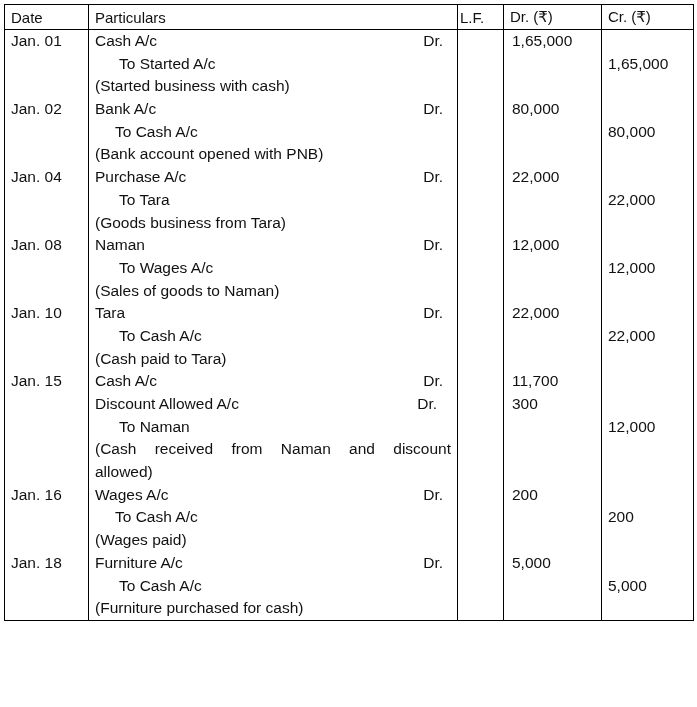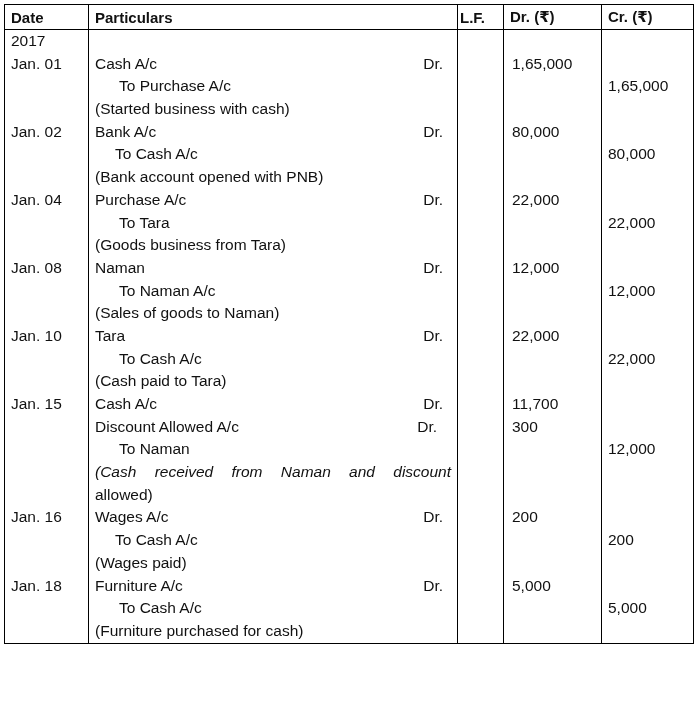--- a/index.html
+++ b/index.html
@@ -4,31 +4,31 @@
 <style>
   html, body { margin: 0; padding: 0; background: #ffffff; }
   body { width: 697px; height: 707px; overflow: hidden; position: relative;
          font-family: "Liberation Sans", "DejaVu Sans", sans-serif; color: #111; }
   #journal { position: absolute; left: 4px; top: 4px; width: 689px; border-collapse: collapse; table-layout: fixed; font-size: 15.5px; }
   #journal col.c-date { width: 84px; }
   #journal col.c-part { width: 369px; }
   #journal col.c-lf { width: 46px; }
   #journal col.c-dr { width: 98px; }
   #journal col.c-cr { width: 92px; }
-  #journal th { font-weight: bold; text-align: left; height: 22px; padding: 1px 6px; border: 1px solid #000; font-size: 15px; }
+  #journal th { font-weight: normal; text-align: left; height: 22px; padding: 1px 6px; border: 1px solid #000; font-size: 15px; }
   #journal th.lf { text-align: left; padding: 1px 2px; }
   #journal td { border-left: 1px solid #000; border-right: 1px solid #000; vertical-align: top; padding: 0 6px; }
   #journal tr.last td { border-bottom: 1px solid #000; }
   .line { height: 22.7px; line-height: 22.7px; white-space: nowrap; }
   .line.blank { }
   .part-line { display: flex; justify-content: space-between; padding-right: 0px; }
   .part-line .dr-mark { padding-right: 8px; }
   .indent { padding-left: 20px; }
   .indent2 { padding-left: 24px; }
-  .narr { white-space: normal; font-style: italic; }
+  .narr { white-space: normal; }
   .narr.justify { text-align: justify; text-align-last: left; height: auto; line-height: 22.7px; }
   .dr-cell { padding-left: 8px !important; }
   .cr-cell { padding-left: 6px !important; }
 </style>
 </head>
 <body>
 
 <table id="journal">
   <colgroup>
     <col class="c-date">
@@ -40,39 +40,30 @@
   <thead>
     <tr>
       <th>Date</th>
       <th>Particulars</th>
       <th class="lf">L.F.</th>
       <th>Dr. (₹)</th>
       <th>Cr. (₹)</th>
     </tr>
   </thead>
   <tbody id="journal-body">
-    <tr>
-      <td>
-          <div class="line">2017</div>
-        </td>
-      <td></td>
-        <td></td>
-        <td></td>
-        <td></td>
-    </tr>
   <tr>
         <td>
           <div class="line">Jan. 01</div>
         </td>
         <td>
           <div class="line part-line">
             <span>Cash A/c</span>
             <span class="dr-mark">Dr.</span>
           </div>
-          <div class="line indent2">To Purchase A/c</div>
+          <div class="line indent2">To Started A/c</div>
           <div class="line">(Started business with cash)</div>
         </td>
         <td></td>
         <td class="dr-cell">
           <div class="line">1,65,000</div>
         </td>
         <td class="cr-cell">
           <div class="line blank"></div>
           <div class="line">1,65,000</div>
         </td>
@@ -121,21 +112,21 @@
       </tr>
       <tr>
         <td>
           <div class="line">Jan. 08</div>
         </td>
         <td>
           <div class="line part-line">
             <span>Naman</span>
             <span class="dr-mark">Dr.</span>
           </div>
-          <div class="line indent2">To Naman A/c</div>
+          <div class="line indent2">To Wages A/c</div>
           <div class="line">(Sales of goods to Naman)</div>
         </td>
         <td></td>
         <td class="dr-cell">
           <div class="line">12,000</div>
         </td>
         <td class="cr-cell">
           <div class="line blank"></div>
           <div class="line">12,000</div>
         </td>

